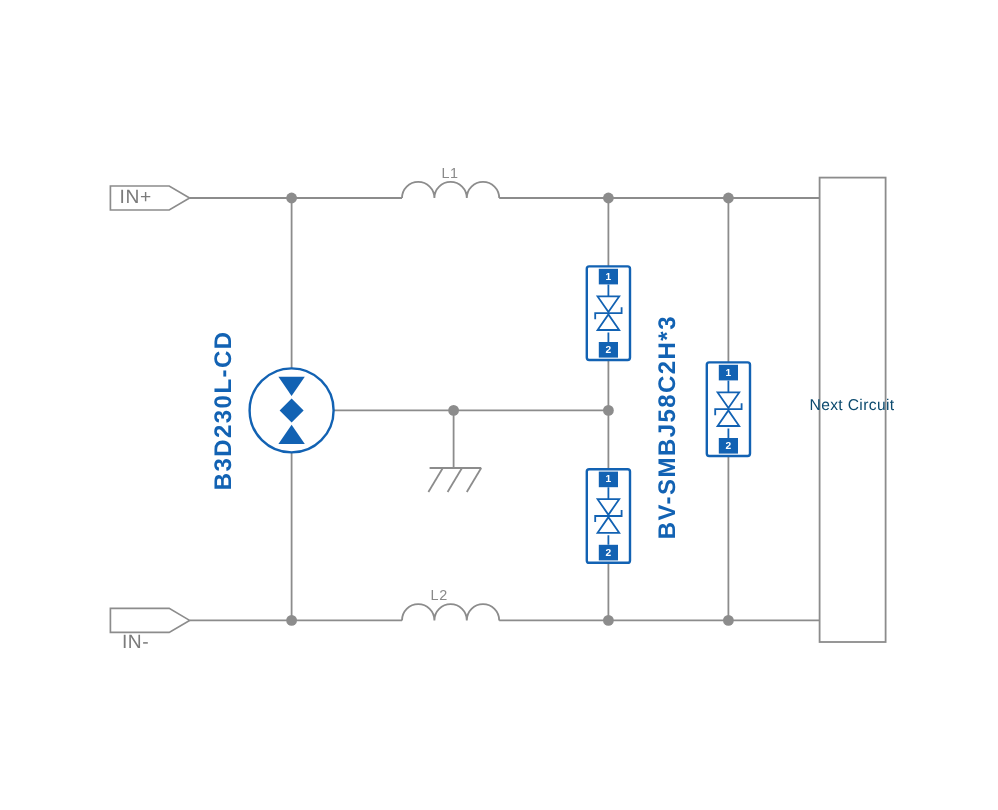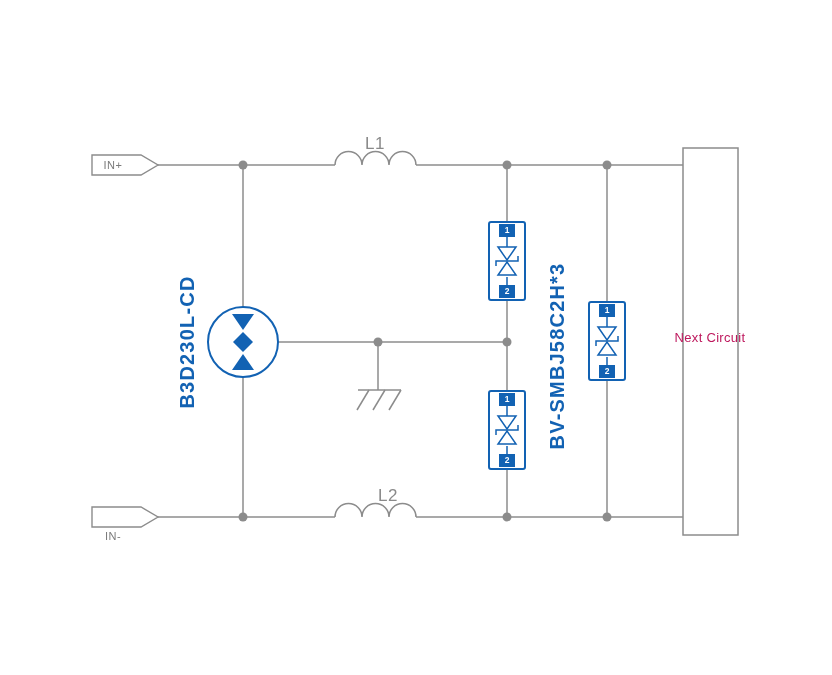--- a/index.html
+++ b/index.html
@@ -18,51 +18,51 @@
   .canvas svg {
     position: absolute;
     left: 0;
     top: 0;
   }
   .lbl {
     position: absolute;
     transform: translate(-50%, -50%);
     white-space: nowrap;
     color: #7b7b7b;
-    font-size: 11px;
+    font-size: 16px;
     letter-spacing: 0.5px;
     user-select: none;
   }
   .lbl.rotated {
     transform: translate(-50%, -50%) rotate(-90deg);
   }
   .lbl.blue-label {
     color: #1262b3;
     font-size: 20px;
     font-weight: 600;
     letter-spacing: 1.2px;
   }
   .lbl.next-circuit {
     white-space: normal;
     width: 74px;
     text-align: center;
     font-size: 13px;
     line-height: 1.55;
-    color: #be185d;
+    color: #0c4a6e;
     letter-spacing: 0.3px;
   }
   .lbl.pin-num {
     font-size: 8.5px;
     font-weight: 700;
     color: #ffffff;
     letter-spacing: 0;
   }
   .lbl.coil-label {
     color: #8a8a8a;
-    font-size: 17px;
+    font-size: 12px;
   }
   .wire {
     stroke: #8c8c8c;
     stroke-width: 1.5;
     fill: none;
   }
   .tag-shape {
     stroke: #8c8c8c;
     stroke-width: 1.4;
     fill: #ffffff;
@@ -179,21 +179,21 @@
       <circle class="dot" cx="607" cy="517" r="4.5"></circle>
       <circle class="dot" cx="378" cy="342" r="4.5"></circle>
       <circle class="dot" cx="507" cy="342" r="4.5"></circle>
     </g>
   </svg>
 
   <div class="lbl" style="left:113px; top:165px;">IN+</div>
   <div class="lbl" style="left:113px; top:536px;">IN-</div>
 
   <div class="lbl coil-label" style="left:375px; top:144px;">L1</div>
-  <div class="lbl coil-label" style="left:388px; top:496px;">L2</div>
+  <div class="lbl coil-label" style="left:366px; top:496px;">L2</div>
 
   <div class="lbl rotated blue-label" style="left:187px; top:342px;">B3D230L-CD</div>
   <div class="lbl rotated blue-label" style="left:557px; top:356px;">BV-SMBJ58C2H*3</div>
 
   <div class="lbl next-circuit" style="left:710px; top:338px;">Next Circuit</div>
 
   <div class="lbl pin-num" style="left:507px; top:230px;">1</div>
   <div class="lbl pin-num" style="left:507px; top:291px;">2</div>
   <div class="lbl pin-num" style="left:507px; top:399px;">1</div>
   <div class="lbl pin-num" style="left:507px; top:460px;">2</div>

